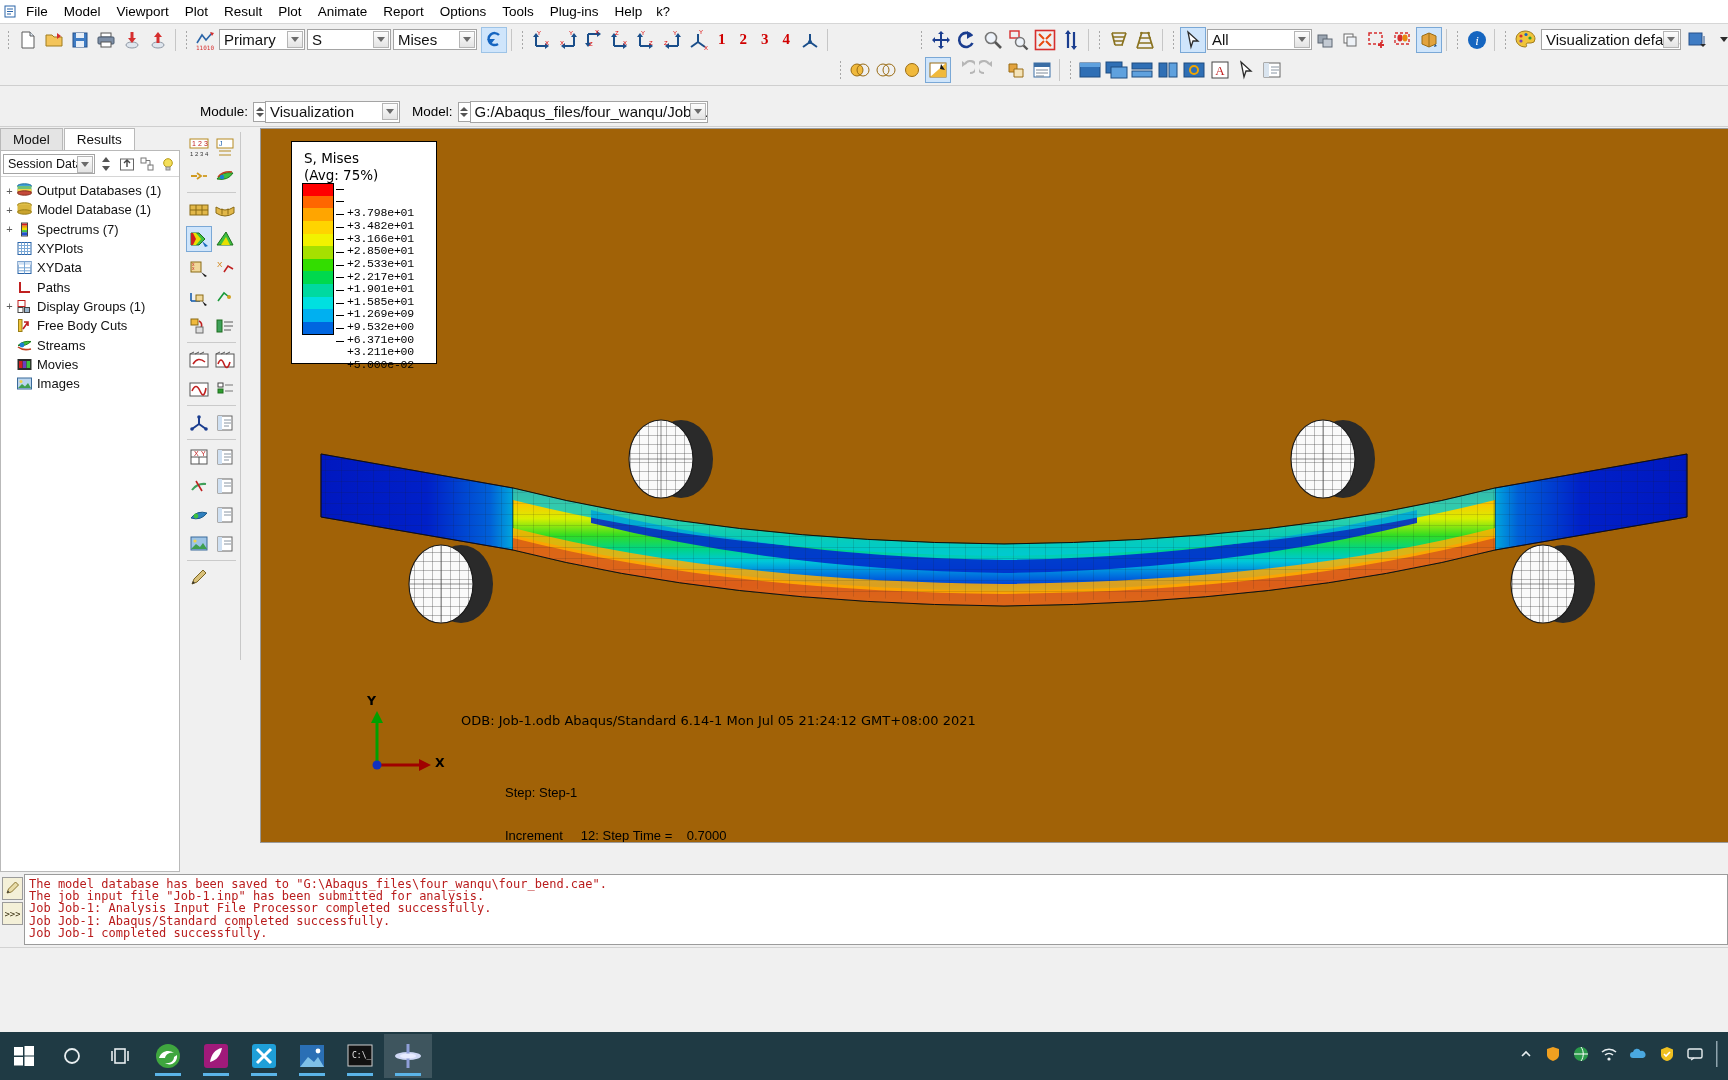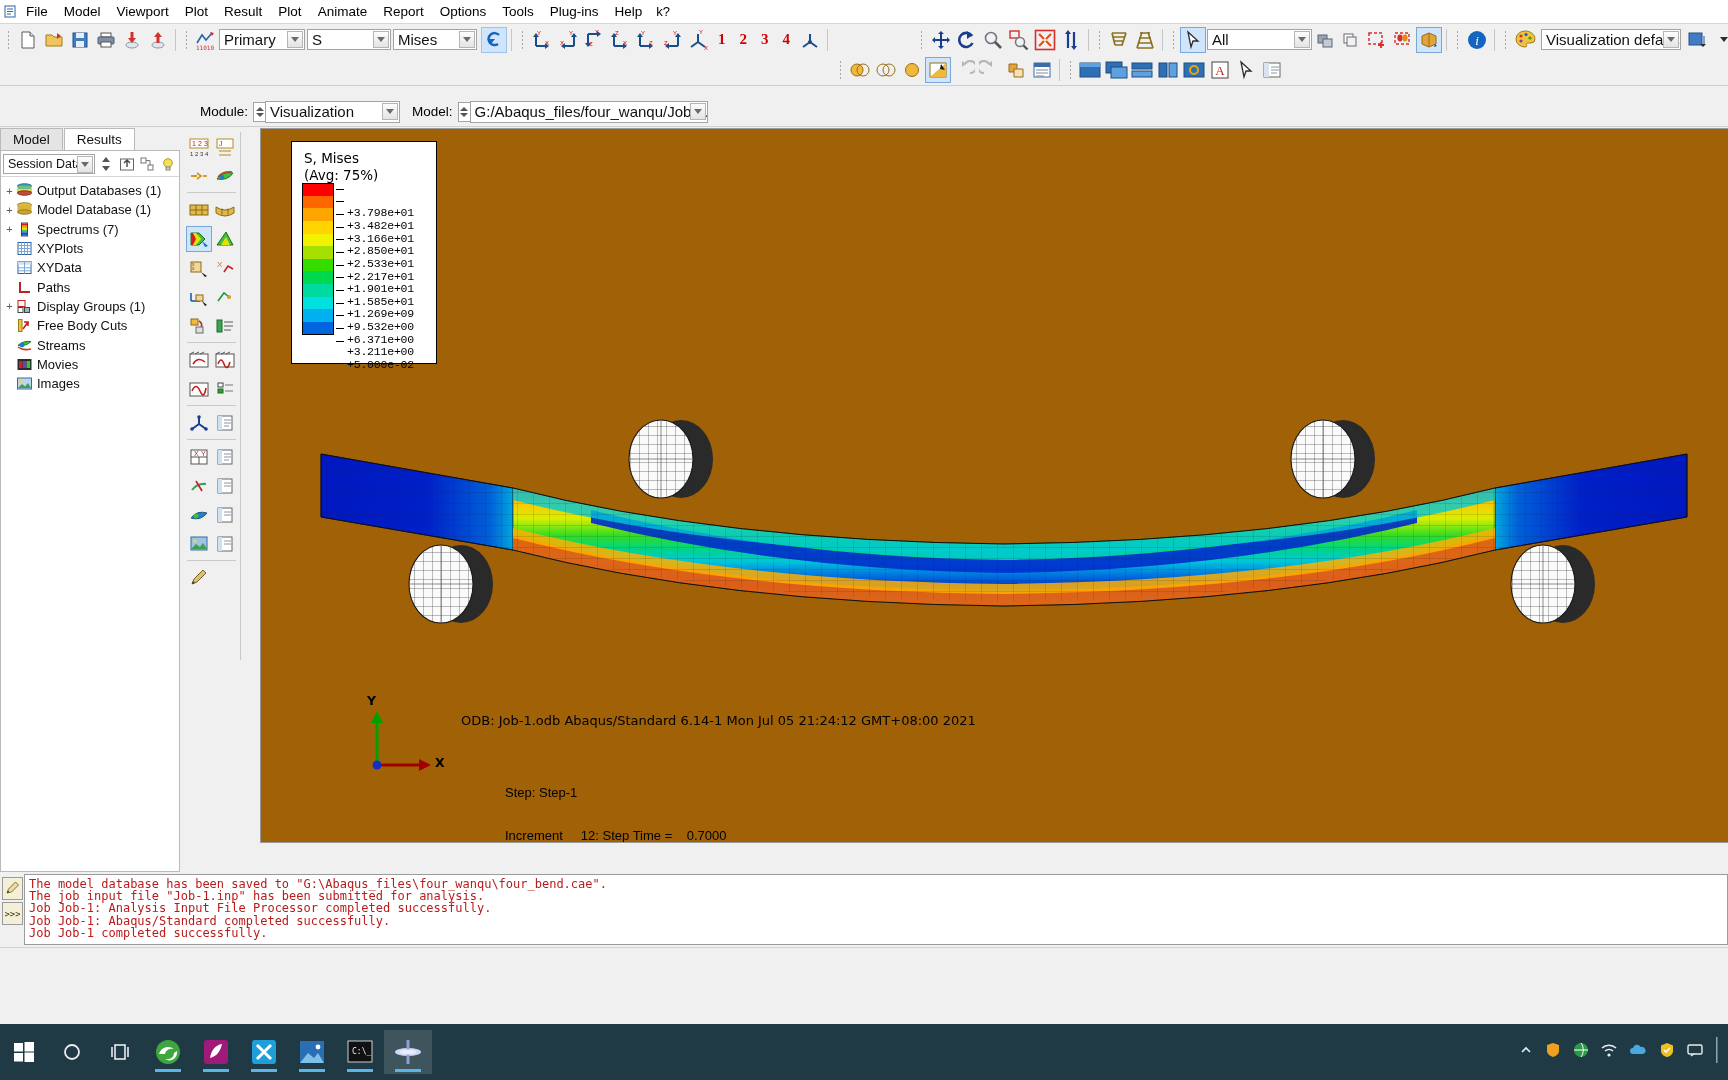--- a/index.html
+++ b/index.html
@@ -124,21 +124,21 @@
              display:flex; align-items:center; justify-content:center; }
   .msgtext { flex: 1; background: #fff; border: 1px solid #9b9b9b; margin: 2px 0 2px 0;
              font-family: "DejaVu Sans Mono", monospace; font-size: 12px; line-height: 12.2px;
              color: #b91c1c; padding: 3px 4px; white-space: pre; overflow: hidden; }
 
   
   .promptstrip { position: absolute; left: 0; top: 947px; width: 1728px; height: 85px; background: #f0f0f0;
                  border-top: 1px solid #d2d2d2; }
 
   
-  .taskbar { position: absolute; left: 0; bottom: 0; width: 1728px; height: 56px;
+  .taskbar { position: absolute; left: 0; bottom: 0; width: 1728px; height: 48px;
              background: #1f3a44; display: flex; align-items: center; }
   .tbicon { width: 48px; height: 44px; display: flex; align-items: center; justify-content: center;
             position: relative; flex: none; }
   .tbicon.active { background: rgba(255,255,255,.14); }
   .tbicon .run { position: absolute; bottom: 2px; left: 11px; width: 26px; height: 3px; background: #5bb4e8; }
   .tray { margin-left: auto; display: flex; align-items: center; padding-right: 8px; gap: 12px; color: #e8eef0; }
 
   .playctl { position: absolute; right: 6px; top: 104px; display: flex; gap: 4px; align-items:center; }
 </style>
 </head>

